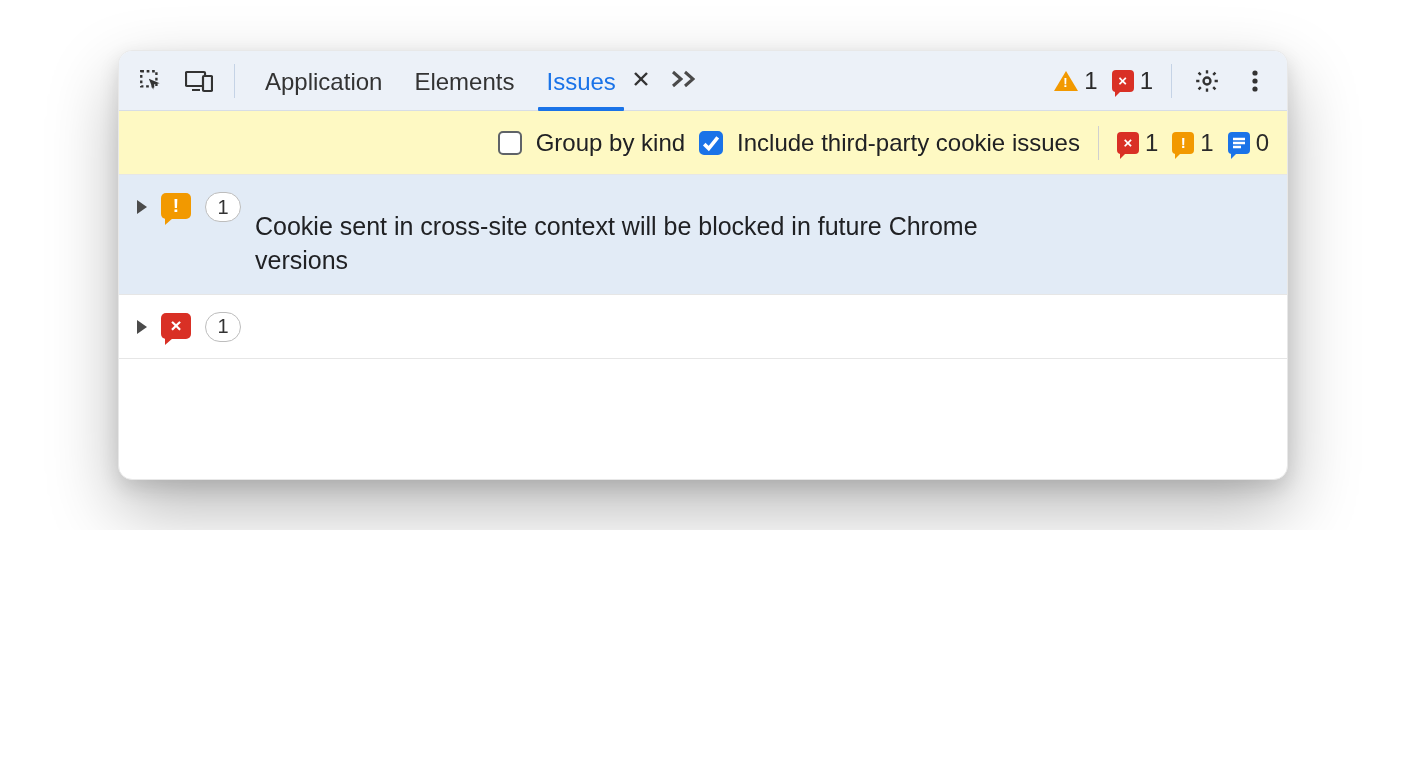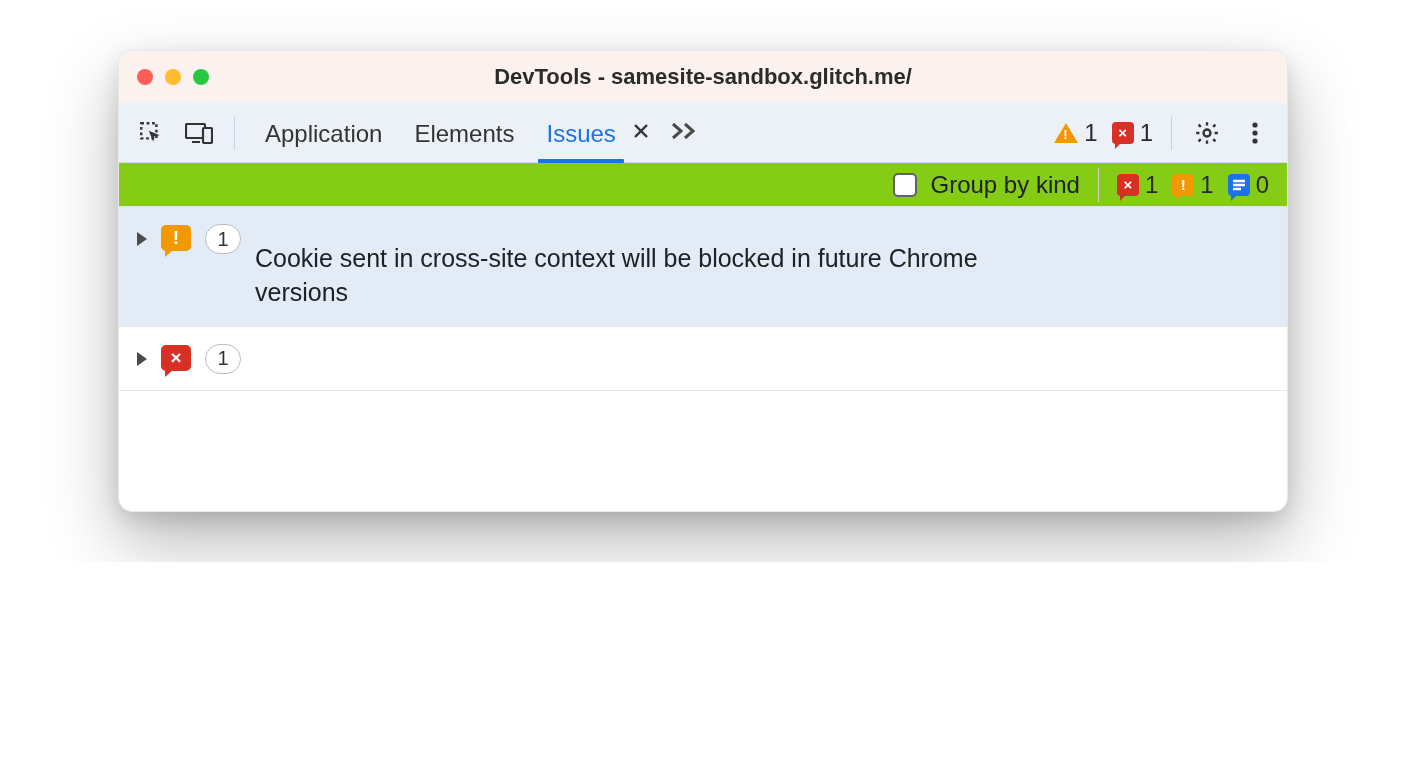--- a/index.html
+++ b/index.html
@@ -95,22 +95,22 @@
     border-right:12px solid transparent;
     border-bottom:20px solid #f29900;
     position:relative;
   }
   .ico-tri::after{
     content:"!"; position:absolute; left:-3px; top:4px; color:#fff; font-size:13px; font-weight:700;
   }
   .gear, .kebab { color:#444; cursor:pointer; }
 
   .filterbar {
-    height: 44px;
-    background: #84cc16;
+    height: 64px;
+    background: #fef9c3;
     border-bottom: 1px solid #e6e6e6;
     display: flex;
     align-items: center;
     padding: 0 18px;
     gap: 14px;
     justify-content: flex-end;
   }
   .fb-left { display:flex; align-items:center; gap:14px; }
   .chk {
     width:24px; height:24px; border:2.5px solid #5f6368; border-radius:5px;
@@ -173,28 +173,20 @@
   .bubble.orange { background:#f29900; color:#f29900; }
   .bubble.orange span{ color:#fff; position:relative; z-index:1;}
   .bubble.red { background:#d93025; color:#d93025; }
   .bubble.red span{ color:#fff; position:relative; z-index:1;}
 </style>
 </head>
 <body>
 
 <div class="window">
 
-  <div class="titlebar">
-    <div class="traffic">
-      <div class="dot red"></div>
-      <div class="dot yellow"></div>
-      <div class="dot green"></div>
-    </div>
-    <div class="title">DevTools - samesite-sandbox.glitch.me/</div>
-  </div>
 
   <div class="toolbar">
     <div class="tb-icon">
       <svg width="26" height="26" viewBox="0 0 24 24" fill="none" stroke="#333" stroke-width="2.2">
         <rect x="3" y="3" width="14" height="14" stroke-dasharray="2.5 2.5"></rect>
         <path d="M10 10 L20 14 L15 15 L14 20 Z" fill="#333" stroke="none"></path>
       </svg>
     </div>
     <div class="tb-icon">
       <svg width="28" height="24" viewBox="0 0 28 24" fill="none" stroke="#333" stroke-width="2.2">
@@ -249,20 +241,28 @@
     </div>
   </div>
 
   <div class="filterbar">
     <div class="fb-left">
       <div class="chk">
         
       </div>
       <span class="chk-label">Group by kind</span>
     </div>
+    <div class="fb-left">
+      <div class="chk checked">
+        <svg width="18" height="18" viewBox="0 0 16 16" stroke="#fff" stroke-width="3.2" fill="none">
+            <polyline points="2,9 6,13 14,3"></polyline>
+          </svg>
+      </div>
+      <span class="chk-label">Include third-party cookie issues</span>
+    </div>
 
     <div class="vsep" style="background:#d0d0d0"></div>
 
     <div class="fb-right">
       <div class="counter">
         <span class="ico-sq error">×</span>
         <span>1</span>
       </div>
       <div class="counter">
         <span class="ico-sq warn">!</span>

